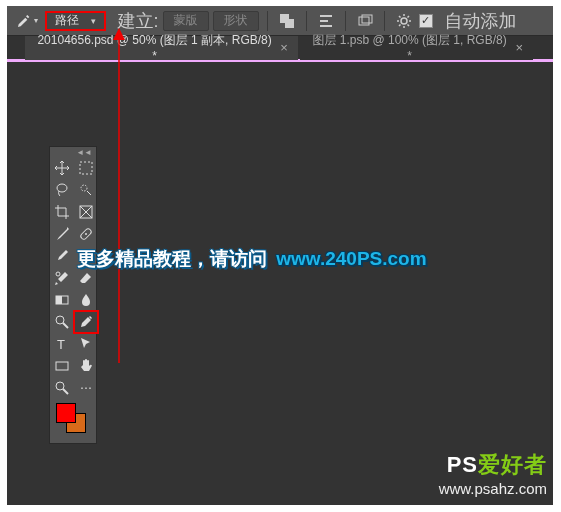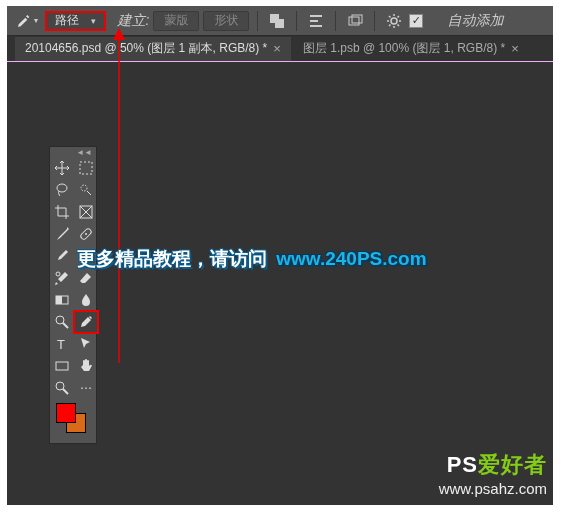--- a/index.html
+++ b/index.html
@@ -2,26 +2,26 @@
 <html><head>
 <meta charset="utf-8">
 <style>
 * { margin: 0; padding: 0; box-sizing: border-box; font-family: "Microsoft YaHei", sans-serif; }
 body { background: #fff; width: 561px; height: 512px; overflow: hidden; position: relative; }
 .app { position: absolute; left: 7px; top: 6px; width: 546px; height: 499px; background: #323232; }
 .optbar { height: 30px; background: #535353; display: flex; align-items: center; padding: 0 6px; gap: 4px; border-bottom: 1px solid #2a2a2a; }
 .tool-icon { width: 28px; height: 22px; display: flex; align-items: center; justify-content: center; color: #ddd; }
 .dropdown { height: 20px; background: #454545; border: 2px solid #e00; display: flex; align-items: center; padding: 0 8px; gap: 12px; color: #ddd; font-size: 12px; position: relative; }
 .dropdown .chev { font-size: 9px; color: #ccc; }
-.label-txt { color: #ccc; font-size: 14px; margin-left: 8px; font-style: italic; }
+.label-txt { color: #ccc; font-size: 18px; margin-left: 8px; }
 .opt-btn { height: 20px; padding: 0 10px; background: #474747; border: 1px solid #3a3a3a; color: #888; font-size: 12px; display: flex; align-items: center; border-radius: 2px; }
 .sep { width: 1px; height: 20px; background: #3a3a3a; margin: 0 4px; }
 .icon-btn { width: 22px; height: 22px; display: flex; align-items: center; justify-content: center; color: #ccc; }
 .chk { width: 14px; height: 14px; background: #ddd; border: 1px solid #888; display: flex; align-items: center; justify-content: center; font-size: 11px; color: #333; }
-.tabs { height: 26px; background: #323232; display: flex; align-items: center; padding: 0 8px; border-bottom: 1px solid #f0abfc; }
+.tabs { height: 26px; background: #323232; display: flex; align-items: center; padding: 0 18px; border-bottom: 3px solid #f0abfc; text-align: center; }
 .tab { height: 24px; padding: 0 10px; color: #ddd; font-size: 12px; display: flex; align-items: center; gap: 6px; background: #424242; margin-right: 2px; }
 .tab.inactive { background: #323232; color: #aaa; }
 .tab .close { color: #aaa; font-size: 13px; }
 .canvas { position: absolute; left: 0; top: 56px; right: 0; bottom: 0; background: #333333; }
 .tools-panel { position: absolute; left: 42px; top: 140px; width: 48px; background: #535353; border: 1px solid #2a2a2a; }
 .tools-head { height: 10px; background: #535353; display: flex; justify-content: flex-end; align-items: center; padding-right: 4px; }
 .tools-head span { font-size: 8px; color: #aaa; }
 .tools-grid { display: grid; grid-template-columns: 1fr 1fr; }
 .tcell { width: 24px; height: 22px; display: flex; align-items: center; justify-content: center; color: #ddd; position: relative; }
 .tcell.sel { background: #404040; }
@@ -81,21 +81,21 @@
         </svg>
       </div>
     <div class="sep"></div>
     <div class="icon-btn">
         <svg class="ic" viewBox="0 0 16 16">
           <circle cx="8" cy="8" r="3" fill="none" stroke="#ccc" stroke-width="1.5"></circle>
           <path stroke="#ccc" stroke-width="1.5" d="M8 1v2M8 13v2M1 8h2M13 8h2M3 3l1.5 1.5M11.5 11.5L13 13M13 3l-1.5 1.5M4.5 11.5L3 13"></path>
         </svg>
       </div>
     <div class="chk">✓</div>
-    <span class="label-txt" style="margin-left:20px">自动添加</span>
+    <span class="label-txt" style="margin-left:8px">自动添加</span>
   </div>
 
   <div class="tabs">
     <div class="tab">
       <span>20104656.psd @ 50% (图层 1 副本, RGB/8) *</span>
       <span class="close">×</span>
     </div>
     <div class="tab inactive">
       <span>图层 1.psb @ 100% (图层 1, RGB/8) *</span>
       <span class="close">×</span>

